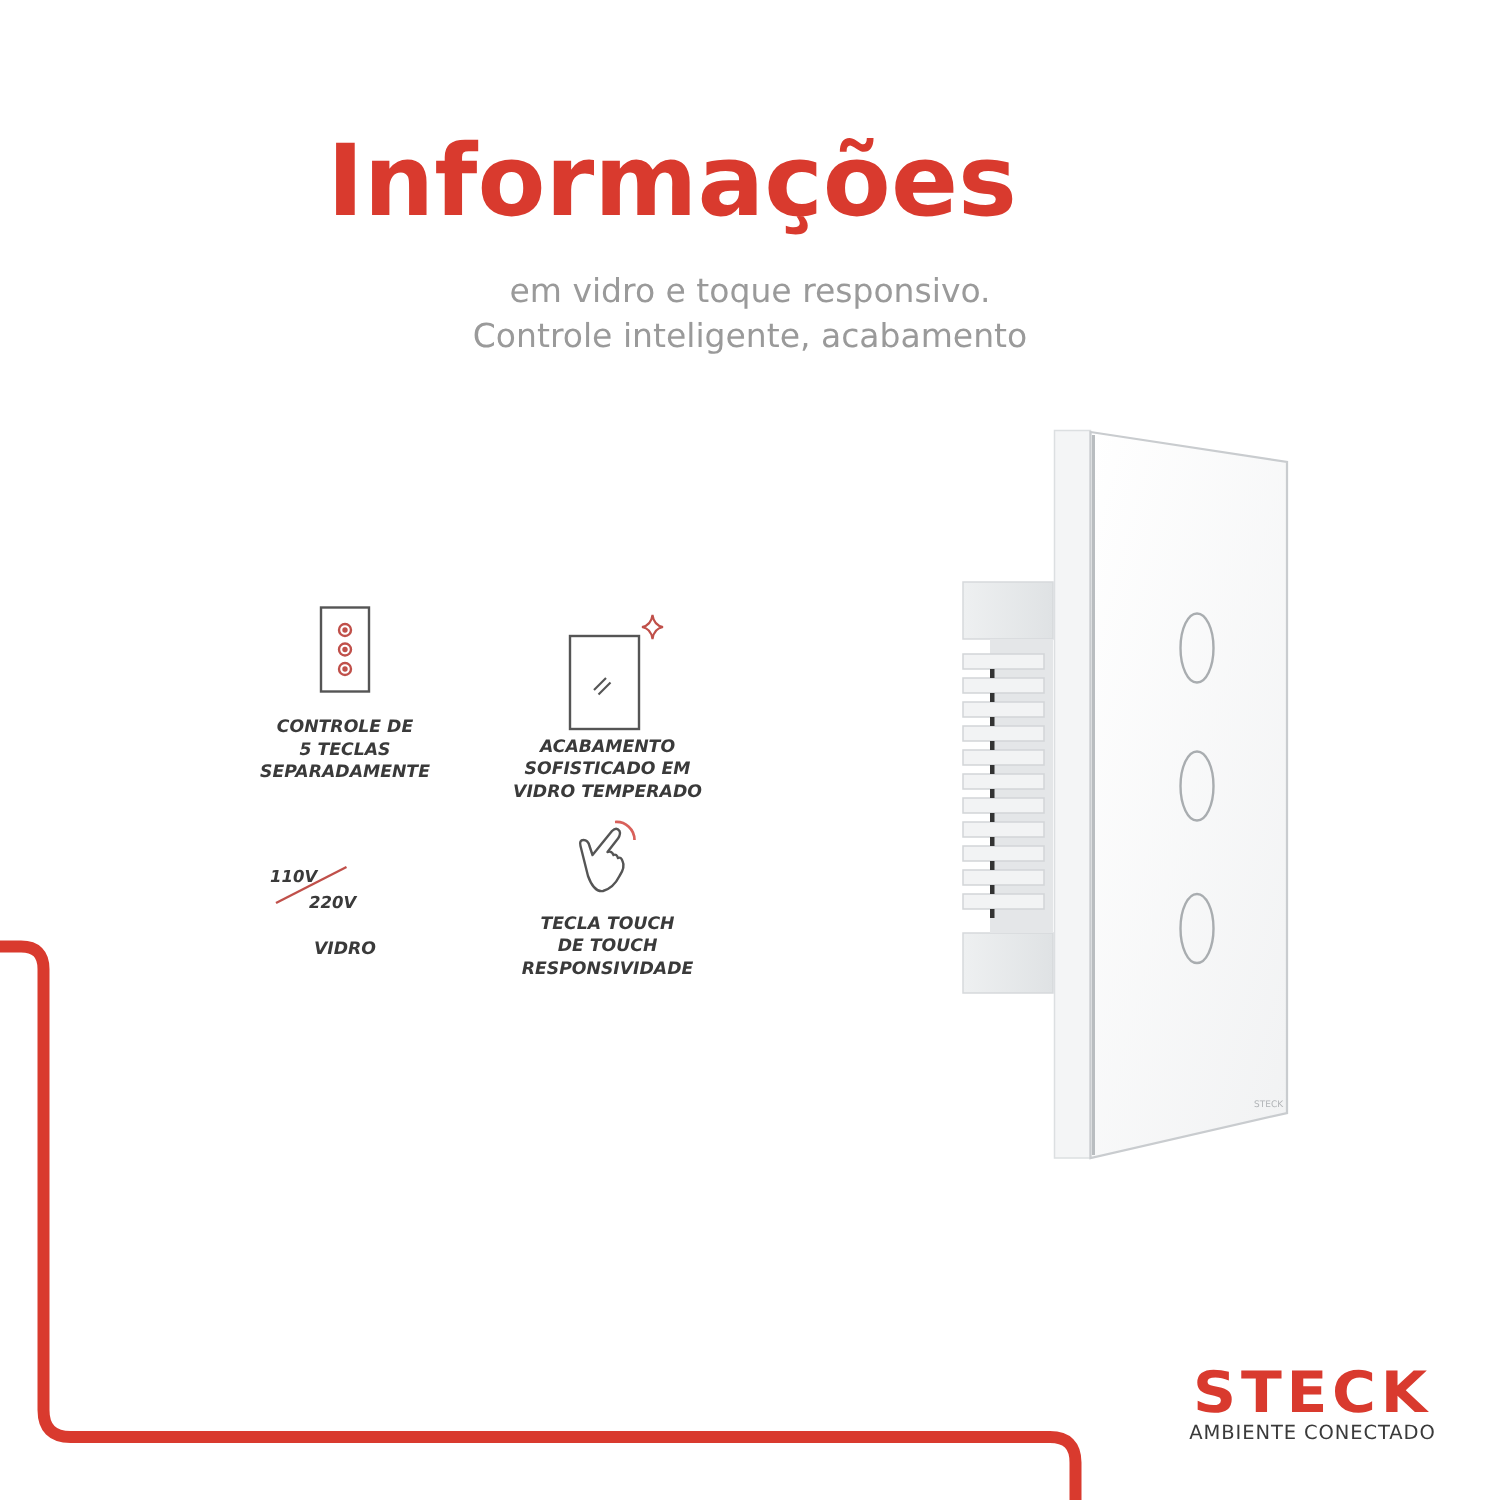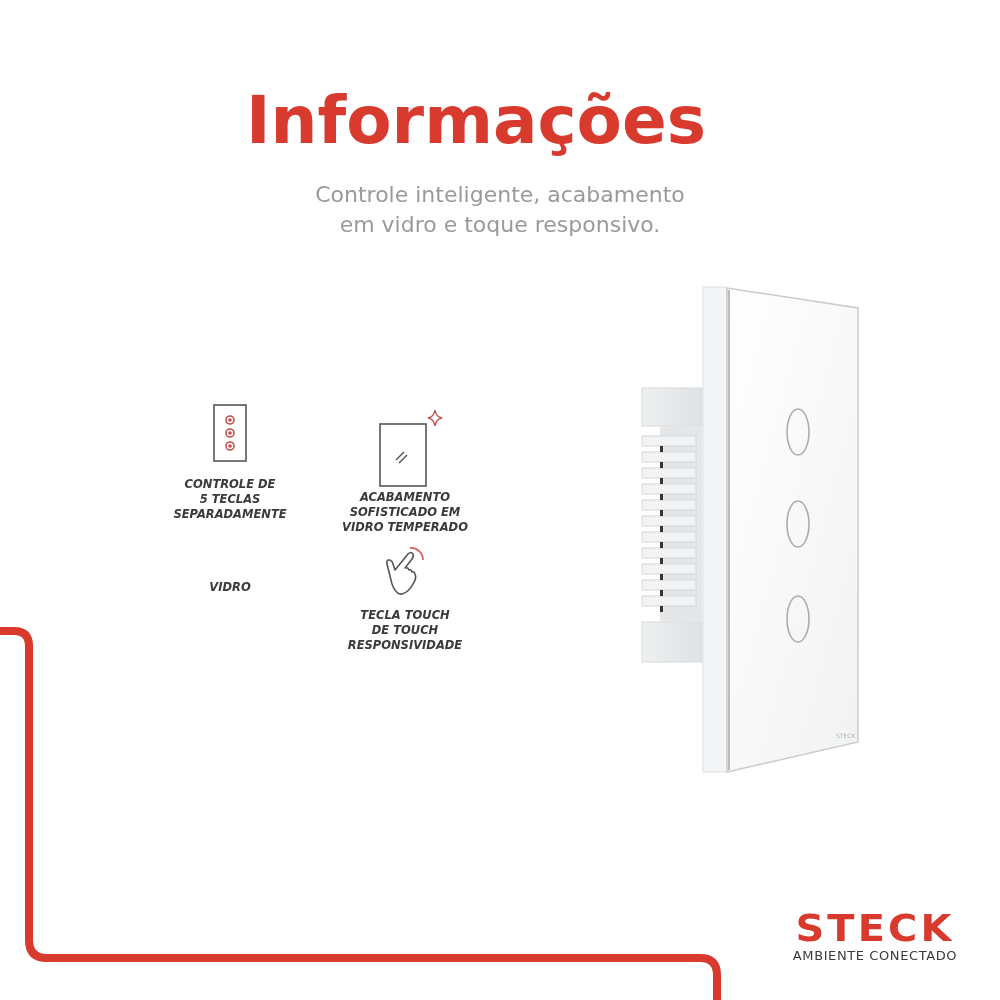--- a/index.html
+++ b/index.html
@@ -6,21 +6,20 @@
     body {
       width: 1000px; height: 1000px; position: relative; overflow: hidden;
       background: #ffffff;
       font-family: "DejaVu Sans", sans-serif;
     }
     .title {
       position: absolute; left: 0; top: 82px; width: 896px;
       text-align: center; color: #d93a2e;
       font-size: 66px; font-weight: bold; letter-spacing: 0px;
       font-family: "DejaVu Sans", sans-serif;
-      margin-left: 28px;
     }
     .subtitle {
       position: absolute; left: 0; top: 180px; width: 1000px;
       text-align: center; color: #9a9a9a;
       font-size: 22px; line-height: 30px;
       font-family: "DejaVu Sans", sans-serif;
     }
     .feature {
       position: absolute; text-align: center;
       color: #3a3a3a; font-weight: bold; font-size: 11.5px; line-height: 15px;
@@ -50,22 +49,22 @@
   </style>
 </head>
 <body>
 
 <svg class="redline" width="1000" height="1000" viewBox="0 0 1000 1000">
   <path d="M0 631 L14 631 Q29 631 29 646 L29 940 Q29 958 47 958 L700 958 Q717 958 717 975 L717 1000" fill="none" stroke="#d93a2e" stroke-width="8" stroke-linecap="butt"></path>
 </svg>
 
 <div class="title">Informações</div>
 <div class="subtitle">
+  <div>em vidro e toque responsivo.</div>
   <div>Controle inteligente, acabamento</div>
-  <div>em vidro e toque responsivo.</div>
 </div>
 
 <div class="feature" style="left:150px; top:403px; width:160px;">
   <svg width="36" height="62" viewBox="0 0 36 62">
     <rect x="2" y="2" width="32" height="56" fill="none" stroke="#555" stroke-width="1.6"></rect>
     <circle cx="18" cy="17" r="4" fill="none" stroke="#c0504a" stroke-width="1.6"></circle>
       <circle cx="18" cy="17" r="1.8" fill="#c0504a"></circle>
     <circle cx="18" cy="30" r="4" fill="none" stroke="#c0504a" stroke-width="1.6"></circle>
       <circle cx="18" cy="30" r="1.8" fill="#c0504a"></circle>
     <circle cx="18" cy="43" r="4" fill="none" stroke="#c0504a" stroke-width="1.6"></circle>
@@ -84,20 +83,27 @@
     <line x1="34" y1="55" x2="42" y2="47" stroke="#555" stroke-width="1.4"></line>
     <path d="M70 2 Q71 9 77 10 Q71 11 70 18 Q69 11 63 10 Q69 9 70 2 Z" fill="none" stroke="#c0504a" stroke-width="1.4"></path>
   </svg>
   <div style="height:2px"></div>
   <span class="label">ACABAMENTO</span>
   <span class="label">SOFISTICADO EM</span>
   <span class="label">VIDRO TEMPERADO</span>
 </div>
 
 <div class="feature" style="left:150px; top:572px; width:160px; height:75px;">
+  <div style="position:relative; width:160px; height:45px;">
+    <svg style="position:absolute; left:0; top:0;" width="160" height="45" viewBox="0 0 160 45">
+      <line x1="34" y1="30" x2="81" y2="6" stroke="#c0504a" stroke-width="1.6"></line>
+    </svg>
+    <span class="mini-label" style="left:30px; top:5px;">110V</span>
+    <span class="mini-label" style="left:56px; top:22px;">220V</span>
+  </div>
   <div style="height:8px"></div>
   <span class="label">VIDRO</span>
 </div>
 
 <div class="feature" style="left:330px; top:540px; width:150px;">
   <svg width="60" height="62" viewBox="0 0 60 62">
     <path d="M35 8 A12 12 0 0 1 48 20" fill="none" stroke="#d9605a" stroke-width="1.8"></path>
     <path d="M17 44 L12 24 Q11 20 14 20 Q17 20 18 24 L20 30 L33 14 Q36 11 38 14 Q39 16 37 19 L30 28
              Q33 27 34 30 Q36 29 37 32 Q39 31 40 34 Q42 38 38 44 Q34 52 27 54 Q21 55 17 44 Z" fill="none" stroke="#555" stroke-width="1.6" stroke-linejoin="round"></path>
   </svg>

